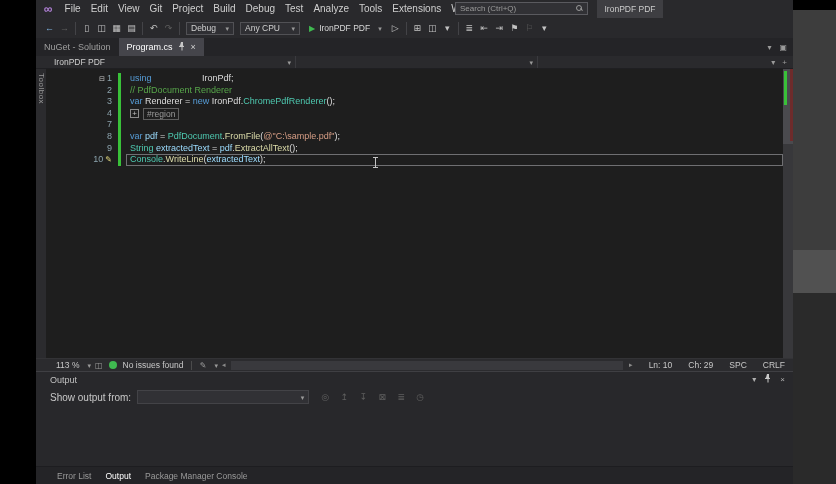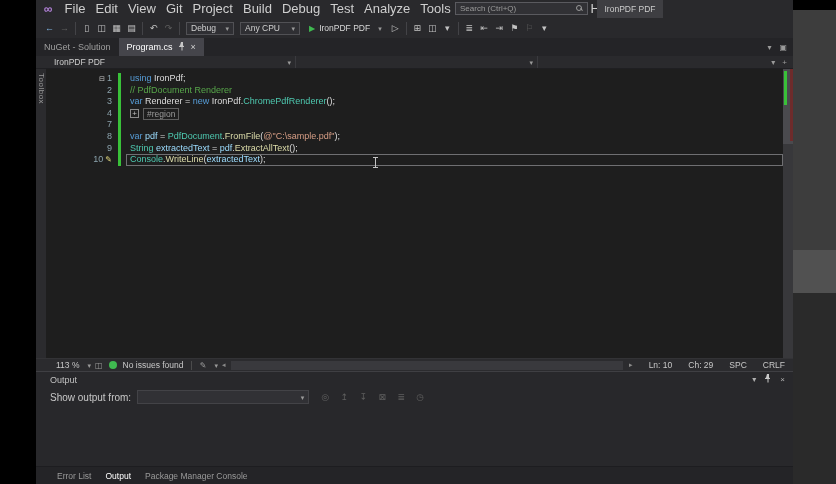--- a/index.html
+++ b/index.html
@@ -12,21 +12,21 @@
   .bg-right .b-light{position:absolute;left:0;top:250px;width:100%;height:43px;background:#515151;}
   .bg-right .b-dark{position:absolute;left:0;top:293px;width:100%;height:191px;background:#2a2a2a;}
 
   
   .vs{position:absolute;left:36px;top:0;width:757px;height:484px;background:#2b2b2e;display:flex;flex-direction:column;}
 
   
   .titlebar{position:relative;height:18px;background:#29292c;display:flex;align-items:center;flex:none;}
   .vs-logo{color:#b180d7;font-size:12px;font-weight:bold;margin:0 7px 0 8px;line-height:18px;}
   .menus{display:flex;align-items:center;height:100%;}
-  .menu-item{font-size:13px;color:#cfcfcf;padding:0 5px;line-height:18px;cursor:default;}
+  .menu-item{font-size:10px;color:#cfcfcf;padding:0 5px;line-height:18px;cursor:default;}
   .searchbox{position:absolute;left:419px;top:2px;width:133px;height:13px;background:#313135;border:1px solid #5a5a5f;display:flex;align-items:center;padding:0 4px;}
   .searchbox .ph{font-size:8px;color:#9a9a9a;flex:1;}
   .mag-icon{position:relative;width:7px;height:7px;}
   .mag-icon::before{content:"";position:absolute;left:0;top:0;width:4px;height:4px;border:1px solid #9a9a9a;border-radius:50%;}
   .mag-icon::after{content:"";position:absolute;left:4px;top:4px;width:3px;height:1px;background:#9a9a9a;transform:rotate(45deg);}
   .account{position:absolute;left:561px;top:0;width:66px;height:18px;background:#3e3e42;color:#cccccc;font-size:8.5px;display:flex;align-items:center;justify-content:center;}
 
   
   .toolbar{height:20px;background:#29292c;display:flex;align-items:center;padding-left:6px;flex:none;}
   .tb-icon{width:15px;text-align:center;font-size:9px;color:#c2c2c2;line-height:20px;}
@@ -233,21 +233,21 @@
         <span class="toolbox-label" data-name="tool-tab-toolbox">Toolbox</span>
       </div>
       <div class="editor" data-name="code-editor">
         <div id="code-lines" data-name="code-lines">
             <div class="crow" data-name="code-line-1">
               <span class="gnum" data-name="line-number">
                 <span class="gicon" data-name="file-header-icon">⊟</span>
                 <span>1</span>
               </span>
               <span class="gbar chg" data-name="change-tracking-bar"></span>
-              <span class="ccode" data-name="code-text"><span style="color: var(--keyword);">using</span><span style="color: var(--plain);"> IronPdf;</span></span>
+              <span class="ccode" data-name="code-text"><span style="color: var(--keyword);">using</span><span style="color: var(--plain); padding-left: 48px;"> IronPdf;</span></span>
             </div>
             <div class="crow" data-name="code-line-2">
               <span class="gnum" data-name="line-number">
                 <span>2</span>
               </span>
               <span class="gbar chg" data-name="change-tracking-bar"></span>
               <span class="ccode" data-name="code-text"><span style="color: var(--comment);">// PdfDocument Renderer</span></span>
             </div>
             <div class="crow" data-name="code-line-3">
               <span class="gnum" data-name="line-number">

